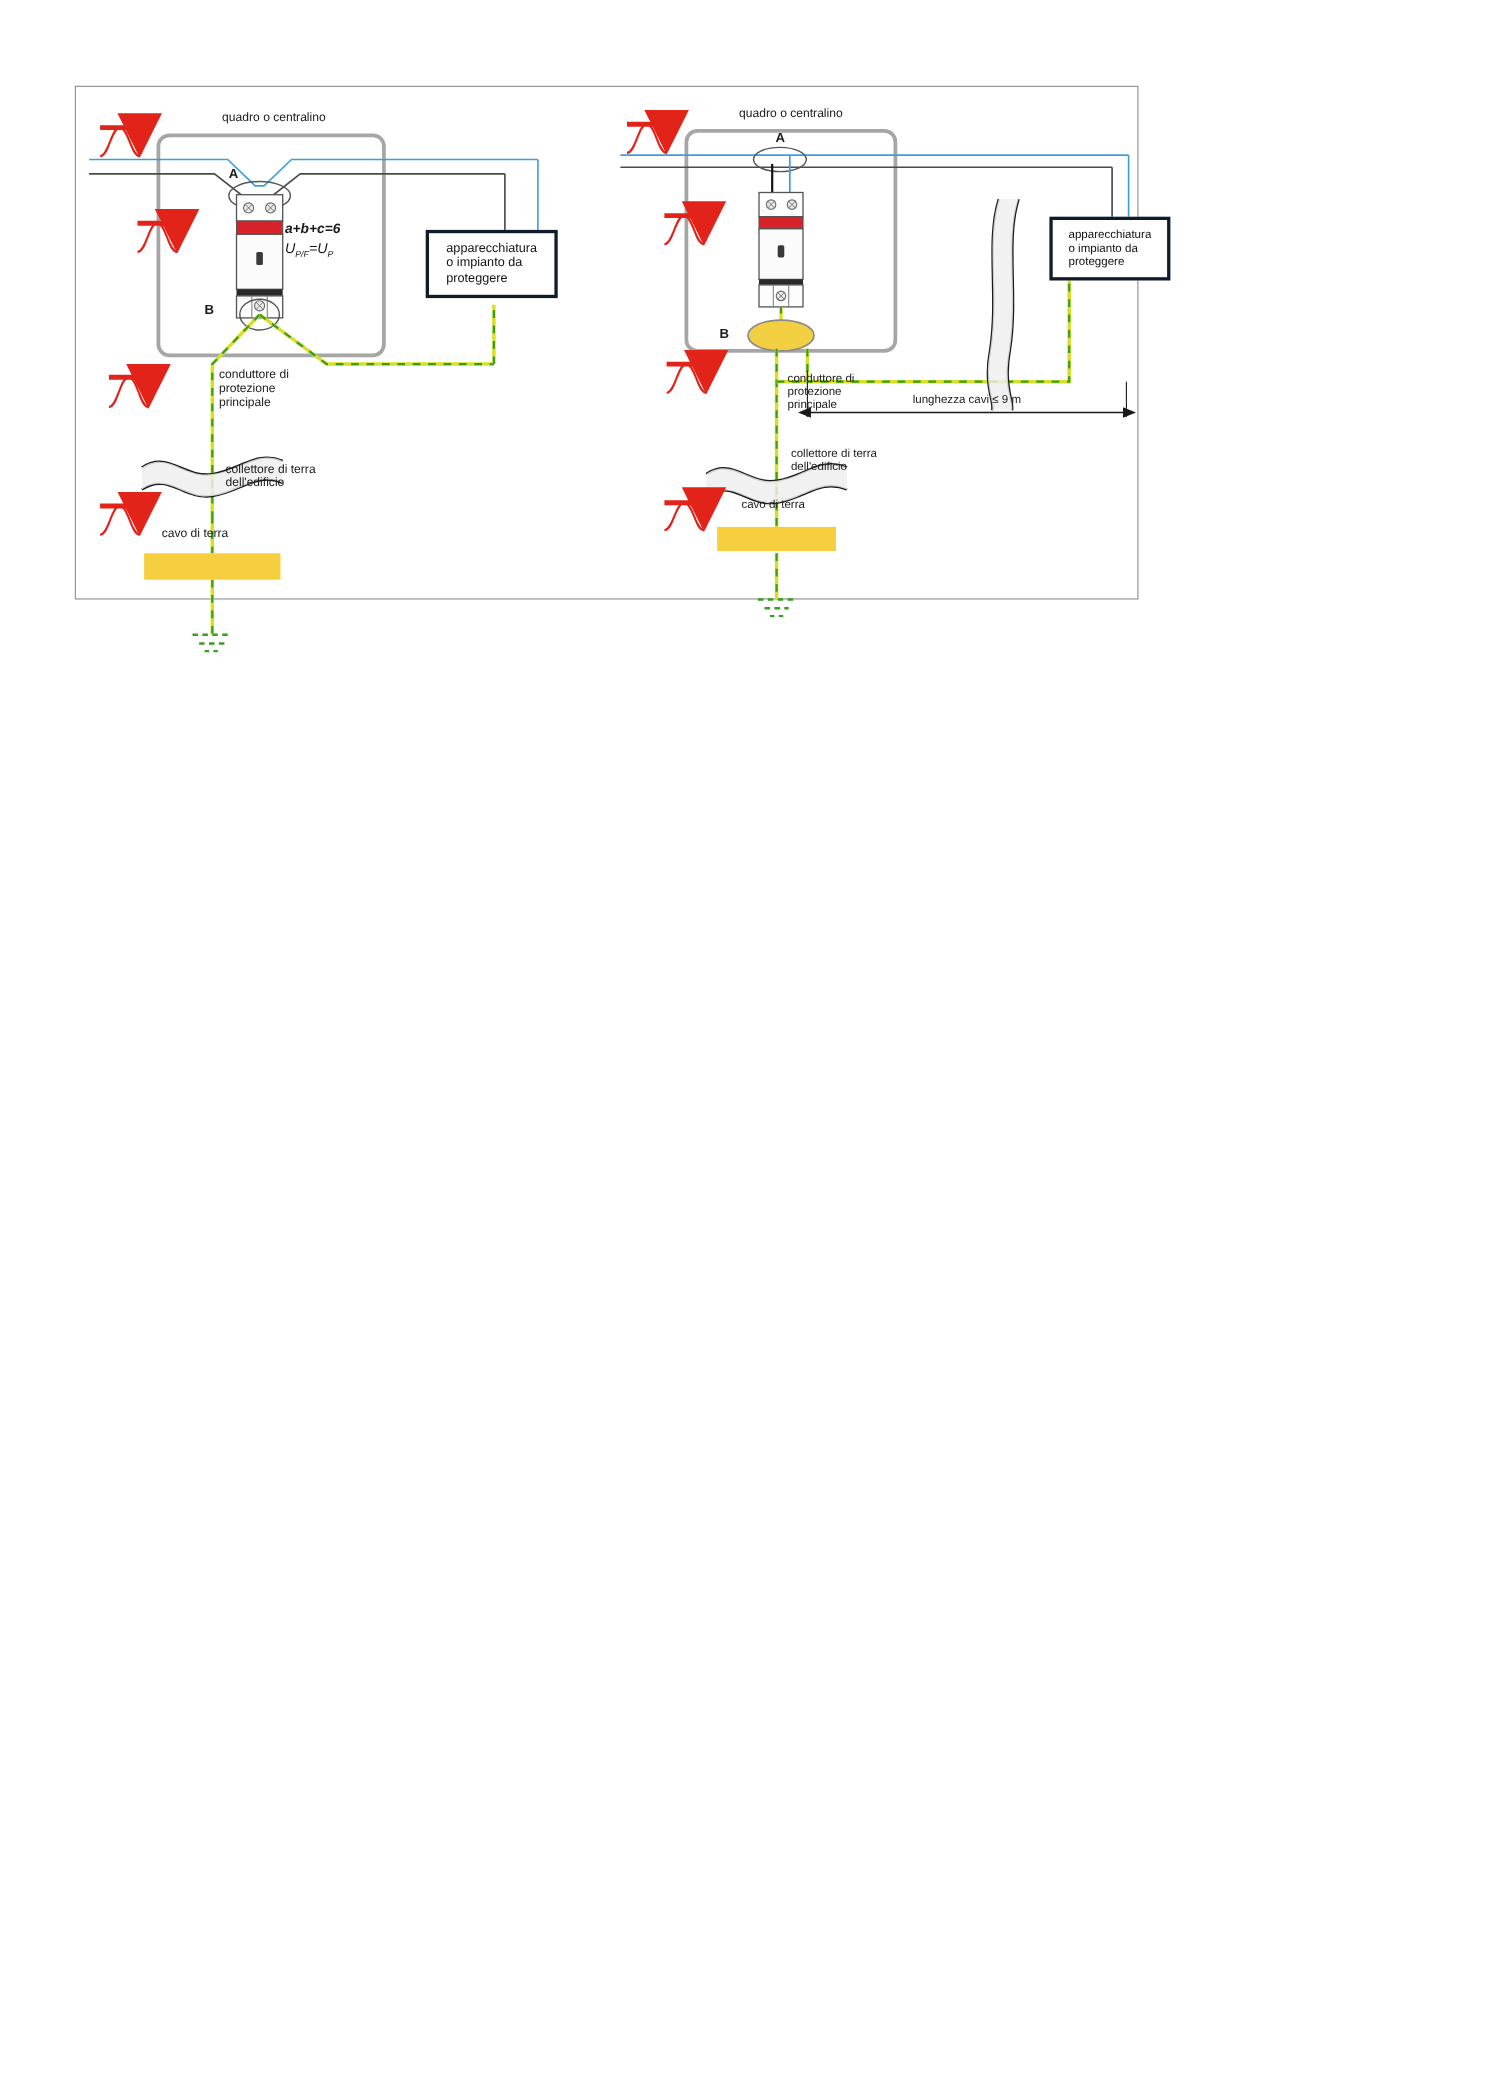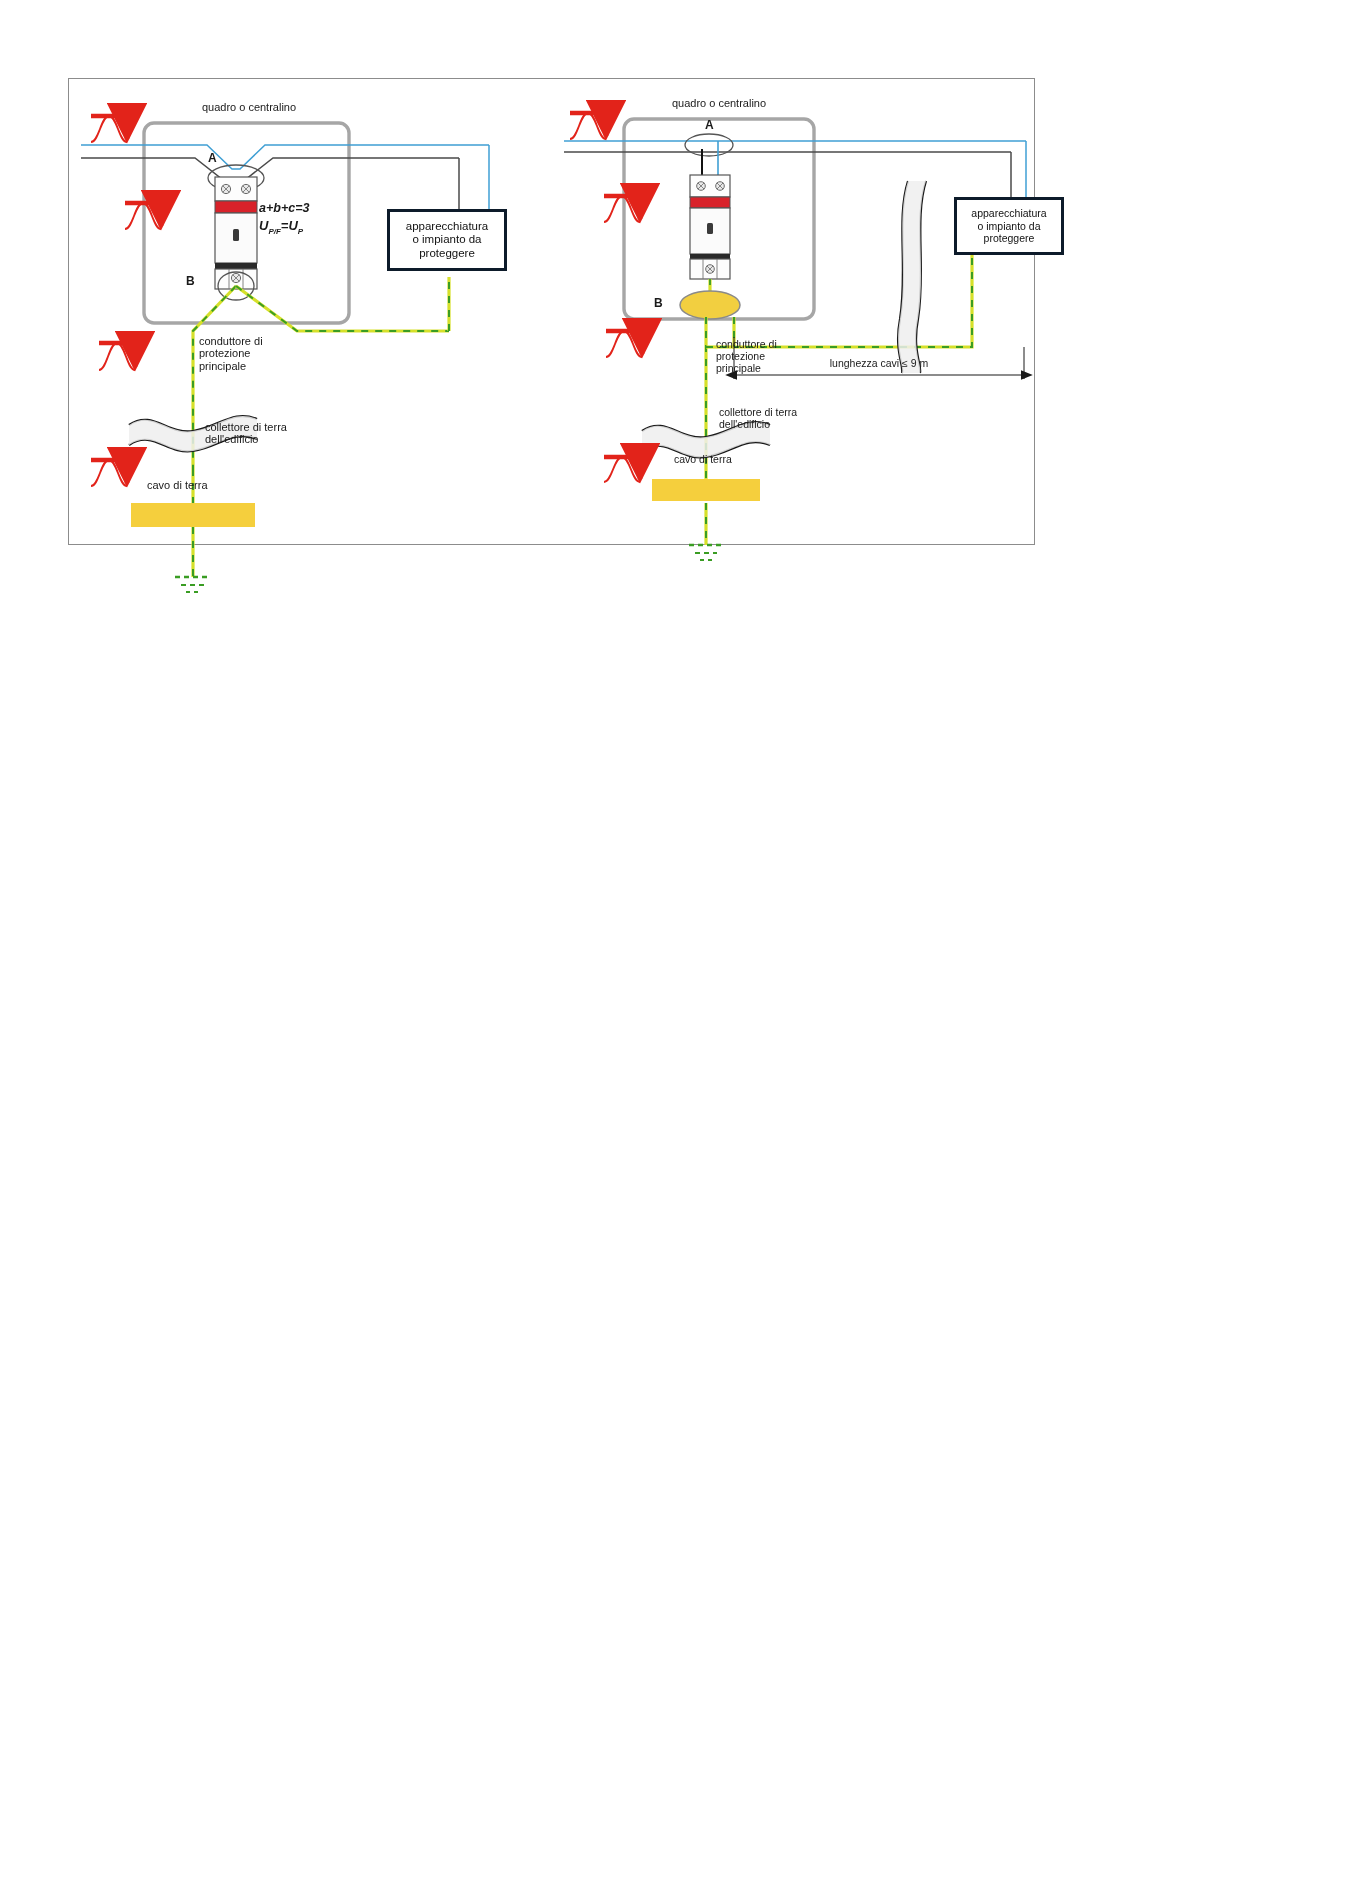--- a/index.html
+++ b/index.html
@@ -8,21 +8,21 @@
   #figure{position:absolute;left:68px;top:78px;width:965px;height:465px;border:1px solid #8c8c8c;background:#fff;}
   .panel{position:absolute;top:0;left:0;width:100%;height:100%;}
   .lbl{position:absolute;color:#1a1a1a;line-height:1.12;white-space:nowrap;}
   .lbl.center{text-align:center;}
   svg{position:absolute;left:0;top:0;overflow:visible;}
   .t10{font-size:10.5px;}
   .t11{font-size:11px;}
   .t12{font-size:12px;}
   .bold{font-weight:bold;}
   .blkbox{position:absolute;border:3px solid #0d1b2a;background:#fff;box-sizing:border-box;
-          display:flex;align-items:center;justify-content:center;text-align:center;
+          display:flex;align-items:center;justify-content:center;
           font-size:11.5px;line-height:1.18;color:#111;}
   .ybar{position:absolute;background:#f5cf3d;}
   .yhl{position:absolute;background:#f7e37a;}
 </style>
 </head>
 <body>
 
 <div id="page">
 
   <div id="figure">
@@ -115,23 +115,23 @@
           <path d="M22,407 C30,407 32,381 40,381 C48,381 50,407 58,407" fill="none" stroke="#e2231a" stroke-width="1.9"></path>
         </g>
       </svg>
 
       <div class="lbl t11 center" style="left:110px;top:22px;width:140px;">quadro o centralino</div>
 
       <div class="lbl t12 bold" style="left:139px;top:73px;">A</div>
 
       <div class="lbl t12 bold" style="left:117px;top:196px;">B</div>
 
-      <div class="lbl" style="left:190px;top:122px;font-size:12.5px;font-weight:bold;font-style:italic;">a+b+c=3</div>
-
-      <div class="lbl" style="left:190px;top:140px;font-size:13px;font-weight:bold;font-style:italic;">
+      <div class="lbl" style="left:190px;top:122px;font-size:12.5px;font-weight:bold;font-style:italic;">a+b+c=6</div>
+
+      <div class="lbl" style="left:190px;top:140px;font-size:13px;font-weight:normal;font-style:italic;">
         <span>U</span><sub style="font-size:8px;">P/F</sub><span>=U</span><sub style="font-size:8px;">P</sub>
       </div>
 
       <div class="blkbox" style="left:318px;top:130px;width:120px;height:62px;">
         <div>
           <div>apparecchiatura</div>
           <div>o impianto da</div>
           <div>proteggere</div>
         </div>
       </div>

